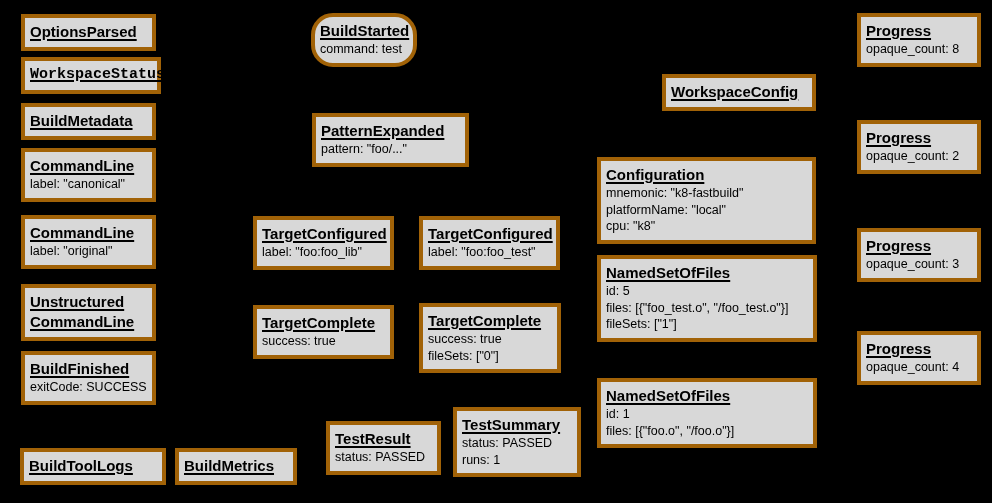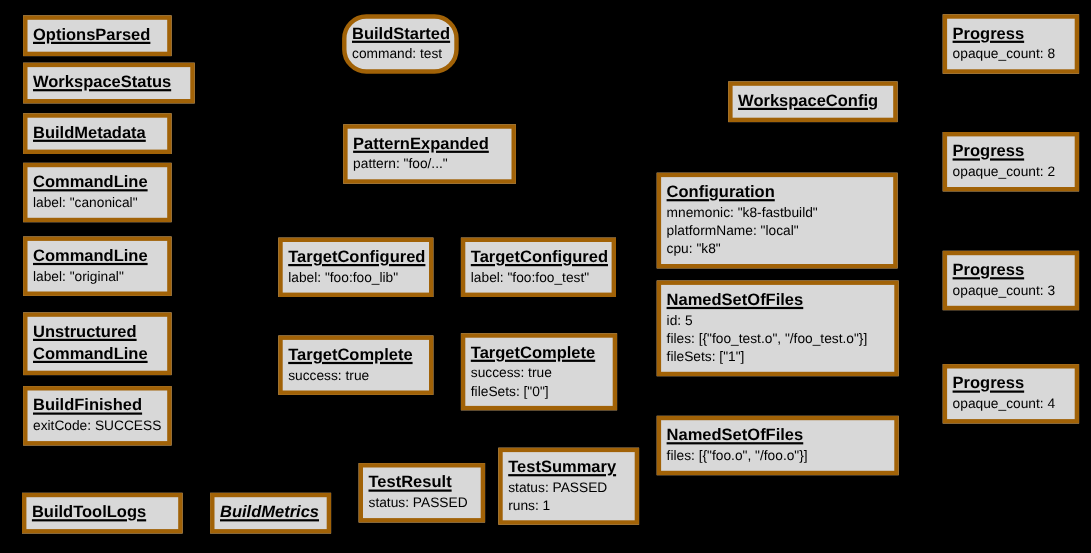--- a/index.html
+++ b/index.html
@@ -40,21 +40,21 @@
   }
 </style>
 </head>
 <body>
 
 <div class="canvas">
 
 <div class="box" style="left: 9px; top: 14px; width: 135px;">
       <div class="title">OptionsParsed</div>
     </div>
-    <div class="box" style="left: 9px; top: 57px; width: 156px;">
+    <div class="box" style="left: 9px; top: 57px; width: 140px; font-family: Liberation Mono, monospace;">
       <div class="title">WorkspaceStatus</div>
     </div>
     <div class="box" style="left: 9px; top: 103px; width: 135px;">
       <div class="title">BuildMetadata</div>
     </div>
     <div class="box" style="left: 9px; top: 148px; width: 135px;">
       <div class="title">CommandLine</div>
     <div class="field">label: "canonical"</div>
     </div>
     <div class="box" style="left: 9px; top: 215px; width: 135px;">
@@ -65,21 +65,21 @@
       <div class="title">Unstructured
 CommandLine</div>
     </div>
     <div class="box" style="left: 9px; top: 351px; width: 135px;">
       <div class="title">BuildFinished</div>
     <div class="field">exitCode: SUCCESS</div>
     </div>
     <div class="box" style="left: 8px; top: 448px; width: 146px;">
       <div class="title">BuildToolLogs</div>
     </div>
-    <div class="box" style="left: 179px; top: 448px; width: 110px; font-style: italic;">
+    <div class="box" style="left: 163px; top: 448px; width: 122px;">
       <div class="title">BuildMetrics</div>
     </div>
     <div class="box" style="left: 299px; top: 13px; width: 106px; border-radius: 22px;">
       <div class="title">BuildStarted</div>
     <div class="field">command: test</div>
     </div>
     <div class="box" style="left: 300px; top: 113px; width: 157px;">
       <div class="title">PatternExpanded</div>
     <div class="field">pattern: "foo/..."</div>
     </div>
@@ -119,20 +119,21 @@
       <div class="field">cpu: "k8"</div>
     </div>
     <div class="box" style="left: 585px; top: 255px; width: 220px;">
       <div class="title">NamedSetOfFiles</div>
     <div class="field">id: 5</div>
       <div class="field">files: [{"foo_test.o", "/foo_test.o"}]</div>
       <div class="field">fileSets: ["1"]</div>
     </div>
     <div class="box" style="left: 585px; top: 378px; width: 220px;">
       <div class="title">NamedSetOfFiles</div>
+    <div class="field">id: 1</div>
       <div class="field">files: [{"foo.o", "/foo.o"}]</div>
     </div>
     <div class="box" style="left: 845px; top: 13px; width: 124px;">
       <div class="title">Progress</div>
     <div class="field">opaque_count: 8</div>
     </div>
     <div class="box" style="left: 845px; top: 120px; width: 124px;">
       <div class="title">Progress</div>
     <div class="field">opaque_count: 2</div>
     </div>

